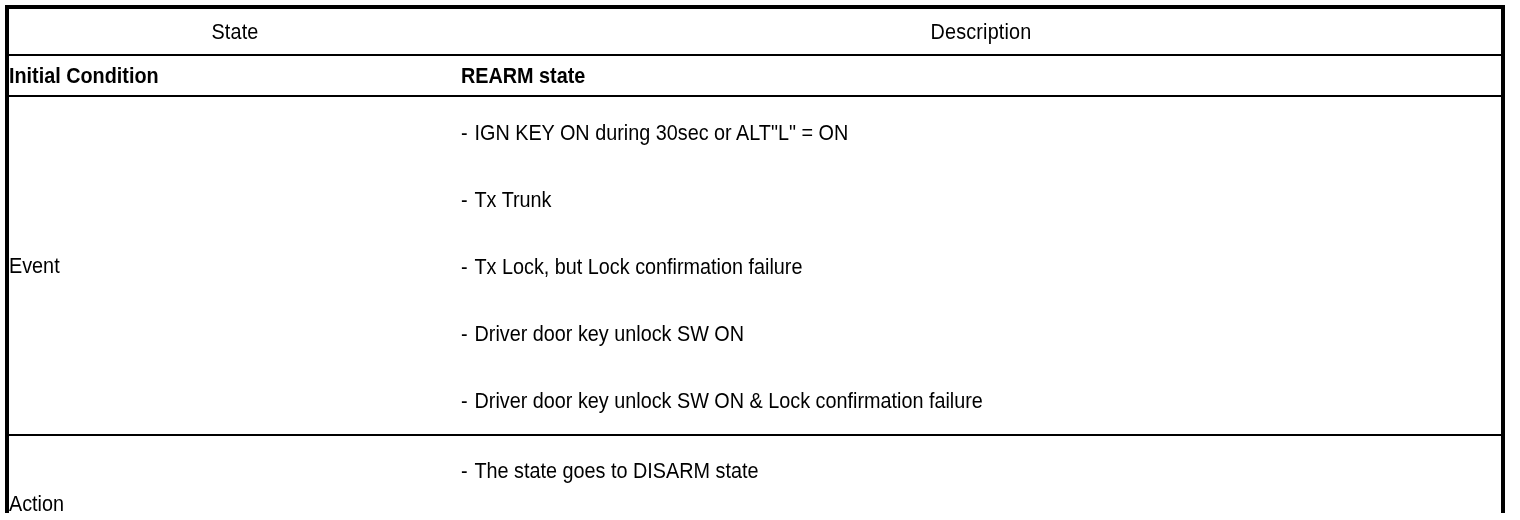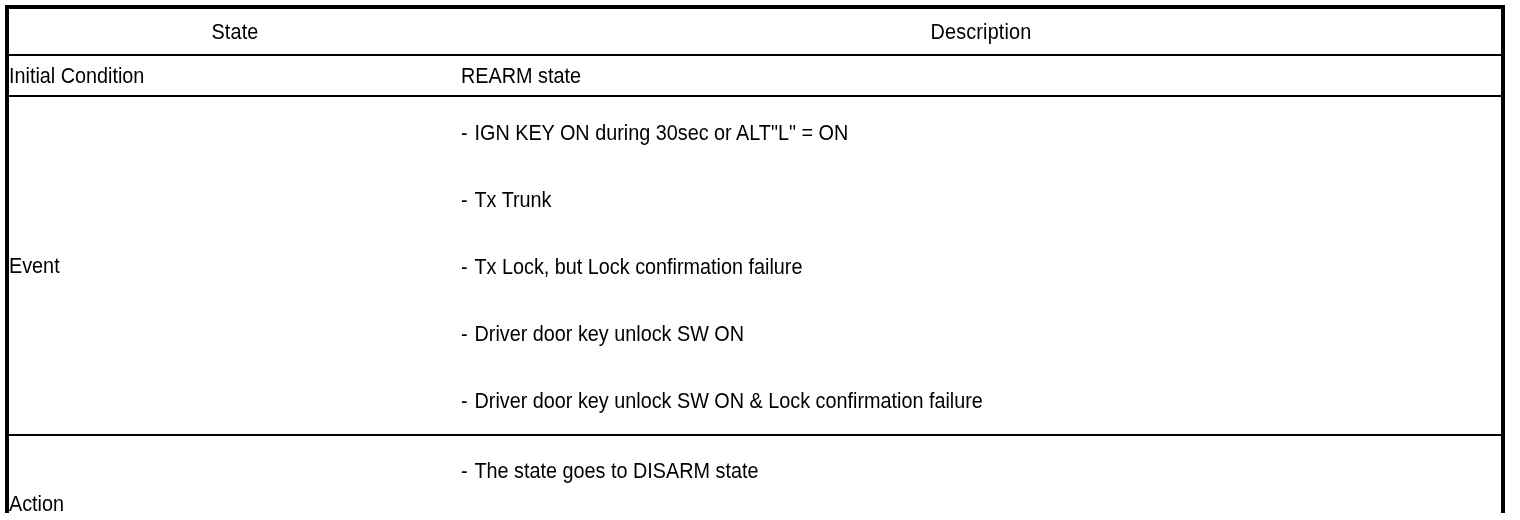--- a/index.html
+++ b/index.html
@@ -51,21 +51,21 @@
     border-right: 2px solid #000000;
     padding-left: 7px;
     box-sizing: border-box;
   }
   .cell-desc {
     padding-left: 9px;
     box-sizing: border-box;
   }
 
   tr.row-header td { border-bottom: 2px solid #000000; margin-left: 24px; }
-  tr.row-initial td { border-bottom: 2px solid #000000; }
+  tr.row-initial td { border-bottom: 2px solid #000000; font-weight: bold; }
   tr.row-event td { border-bottom: 2px solid #000000; }
 
   tr.row-header { height: 46px; }
   tr.row-initial { height: 41px; }
   tr.row-event { height: 311px; }
   tr.row-action { height: 109px; }
 
   .hdr-text {
     display: block;
     text-align: center;

